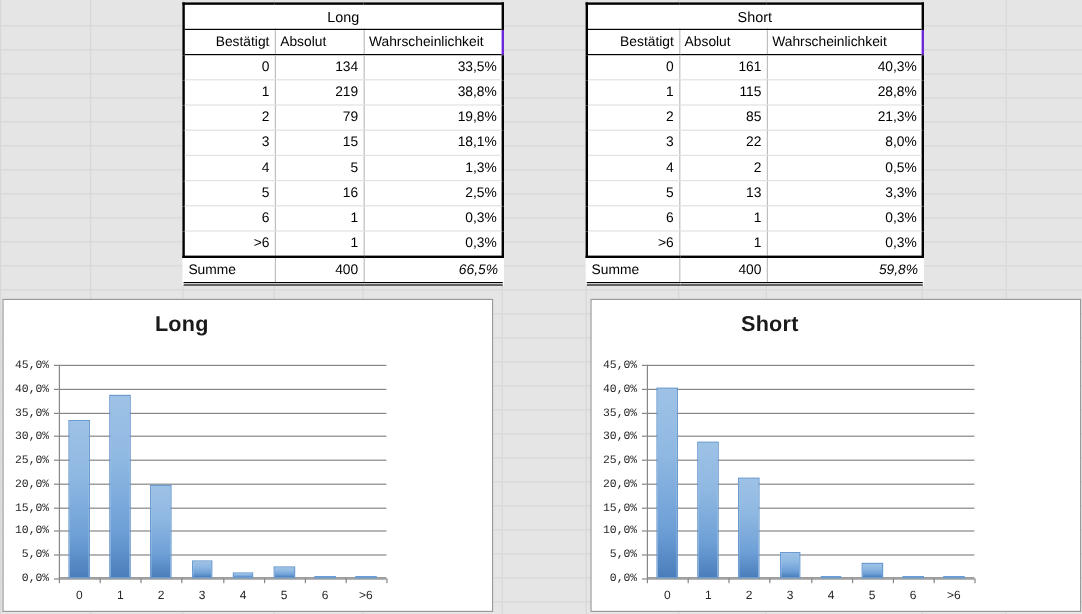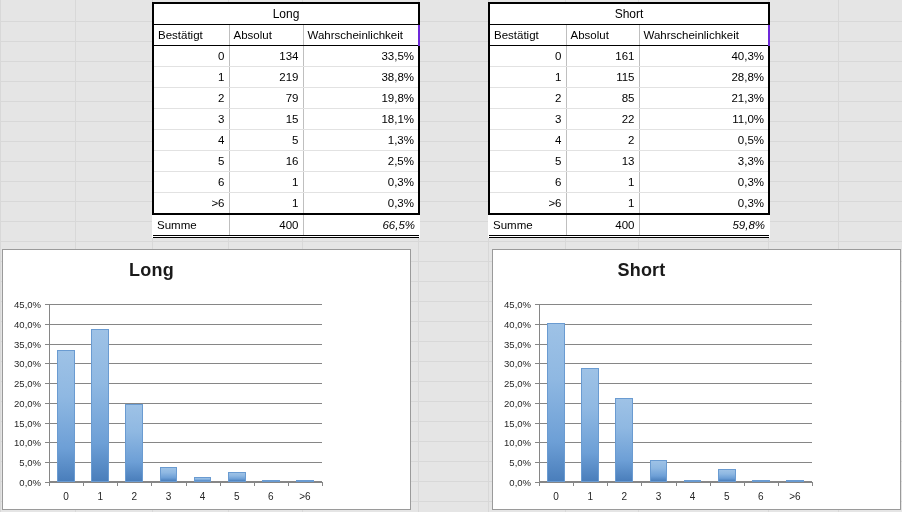--- a/index.html
+++ b/index.html
@@ -55,21 +55,21 @@
     border-left: 2px solid #000;
     border-right: 2px solid #000;
     border-bottom: 1px solid #000;
   }
   .hdr {
     text-align: left;
     font-weight: normal;
     border-bottom: 1px solid #000;
     border-right: 1px solid #bfbfbf;
   }
-  .hdr.first { border-left: 2px solid #000; }
+  .hdr.first { border-left: 2px solid #000; text-align: right; }
   .hdr.last  { border-right: 2px solid #6d28d9; }
   .cell {
     text-align: right;
     border-right: 1px solid #bfbfbf;
     border-bottom: 1px solid #e2e2e2;
   }
   .cell.first { border-left: 2px solid #000; }
   .cell.last  { border-right: 2px solid #000; }
   .cell.lastrow { border-bottom: 2px solid #000; }
   .sum-cell {
@@ -120,20 +120,21 @@
     border-top: 1px solid #868686;
   }
   .ytick-label {
     position: absolute;
     right: 0;
     text-align: right;
     font-size: 9.5px;
     color: #262626;
     transform: translateY(-50%);
     white-space: nowrap;
+    font-family: Liberation Mono, monospace;
   }
   .ytick-mark {
     position: absolute;
     width: 4px; height: 0;
     border-top: 1px solid #868686;
   }
   .xtick-label {
     position: absolute;
     text-align: center;
     font-size: 10px;
@@ -289,21 +290,21 @@
           <td class="cell last">28,8%</td>
         </tr>
         <tr>
           <td class="cell first">2</td>
           <td class="cell">85</td>
           <td class="cell last">21,3%</td>
         </tr>
         <tr>
           <td class="cell first">3</td>
           <td class="cell">22</td>
-          <td class="cell last">11,0%</td>
+          <td class="cell last">8,0%</td>
         </tr>
         <tr>
           <td class="cell first">4</td>
           <td class="cell">2</td>
           <td class="cell last">0,5%</td>
         </tr>
         <tr>
           <td class="cell first">5</td>
           <td class="cell">13</td>
           <td class="cell last">3,3%</td>

